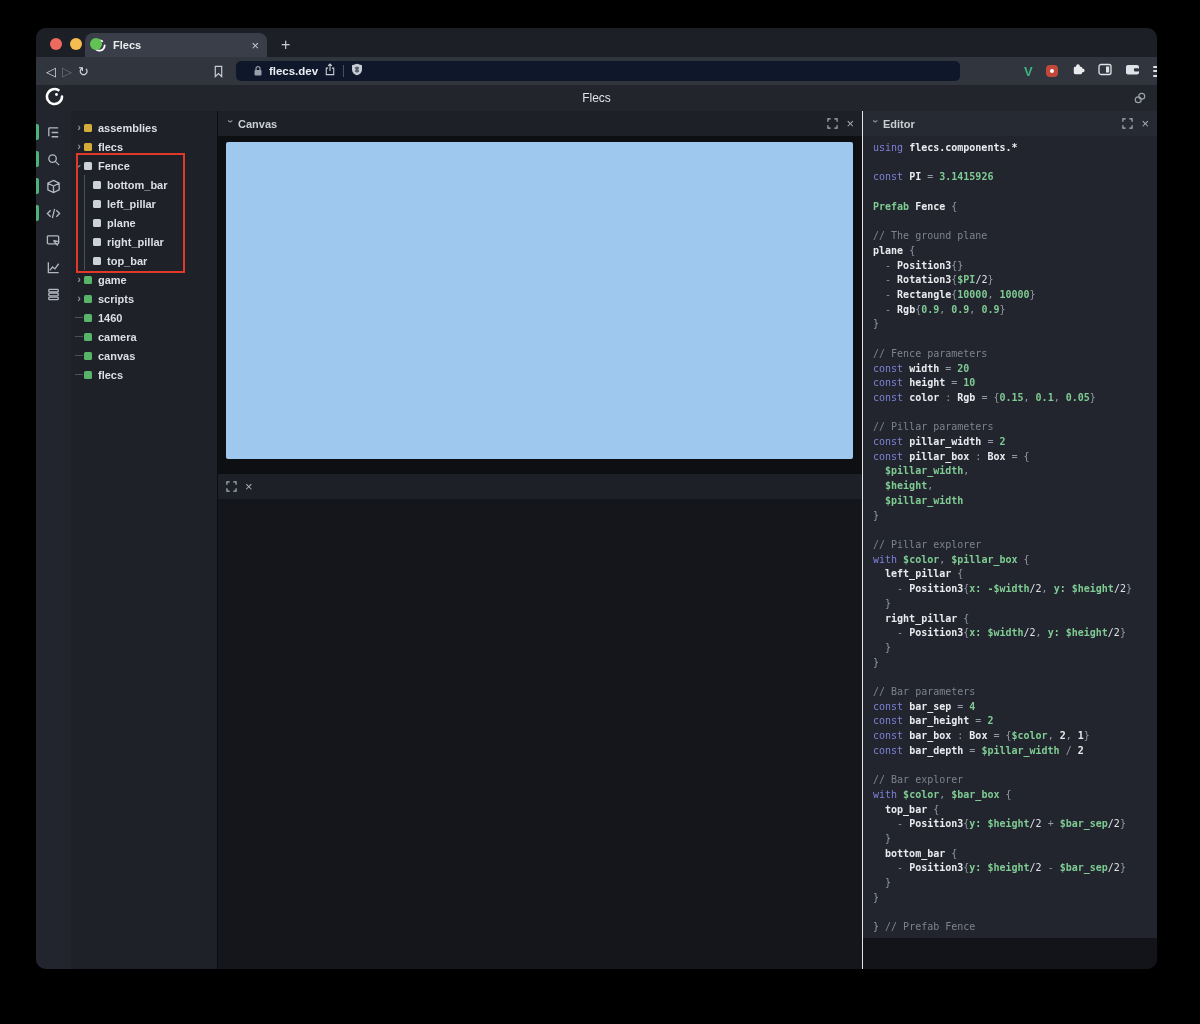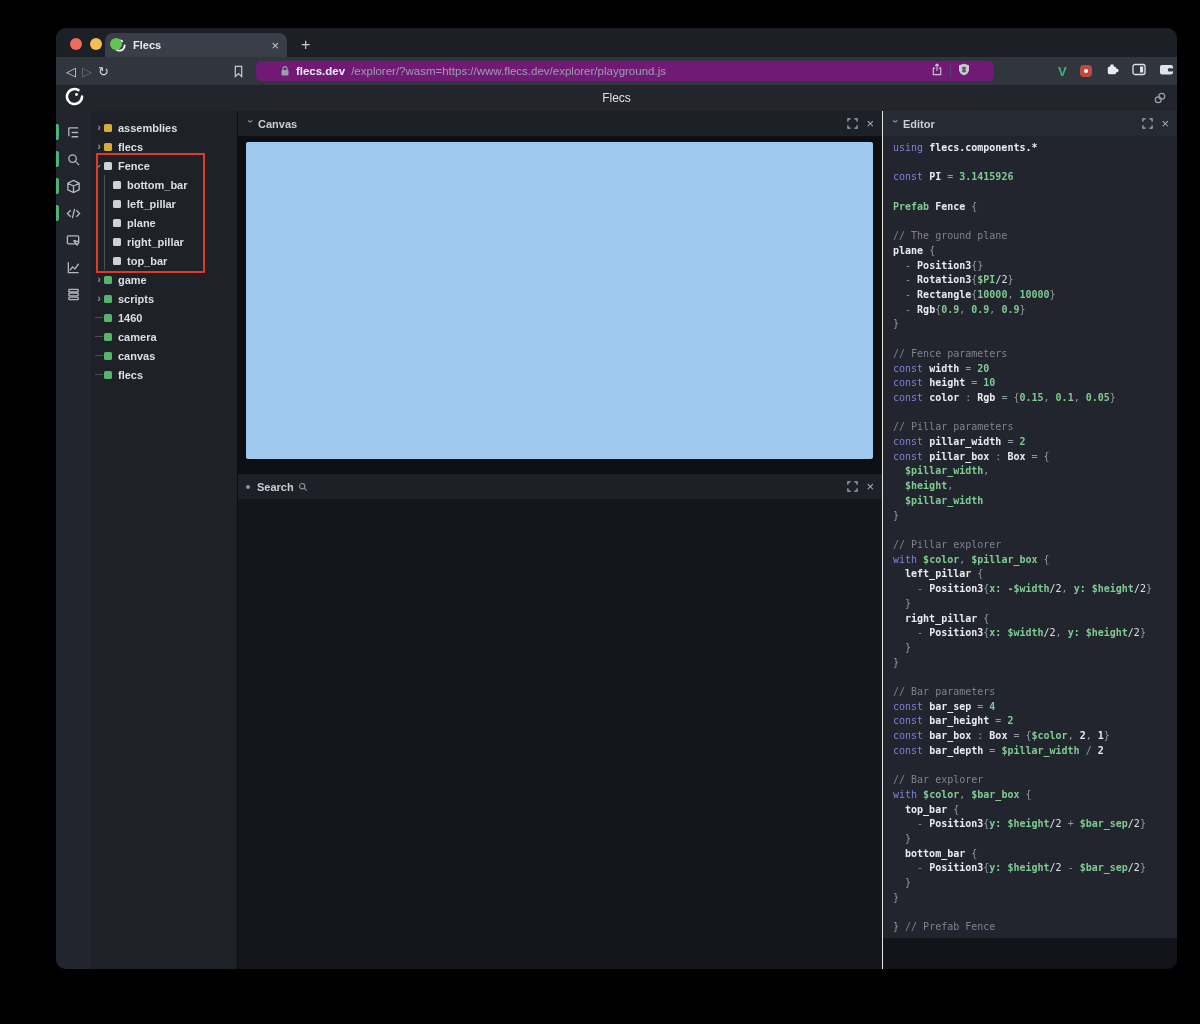--- a/index.html
+++ b/index.html
@@ -1,34 +1,34 @@
 <!DOCTYPE html>
 <html><head>
 <meta charset="utf-8">
 <style>
   html,body{margin:0;padding:0;background:#000;width:1200px;height:1024px;overflow:hidden;
     font-family:"Liberation Sans",sans-serif;-webkit-font-smoothing:antialiased;}
-  .window{position:absolute;left:56px;top:28px;width:1121px;height:941px;border-radius:10px;
+  .window{position:absolute;left:36px;top:28px;width:1121px;height:941px;border-radius:10px;
     overflow:hidden;background:#17191f;}
   
   .tabstrip{height:29px;background:#1c1f25;display:flex;align-items:flex-end;position:relative;}
   .lights{position:absolute;left:14px;top:10px;display:flex;gap:8px;}
   .tl{width:12px;height:12px;border-radius:50%;}
   .tab{margin-left:49px;width:166px;height:24px;background:#3a3e48;border-radius:8px 8px 0 0;
     display:flex;align-items:center;padding:0 8px;gap:7px;}
   .tab-title{color:#e9ebef;font-size:11px;font-weight:bold;flex:1;}
   .tab-close{color:#c7ccd4;font-size:13px;cursor:default;}
   .newtab{color:#c7ccd4;font-size:16px;margin:0 0 3px 14px;}
   
   .toolbar{height:28px;background:#31353e;display:flex;align-items:center;padding:0 10px;gap:6px;}
   .navbtn{color:#d6dae0;font-size:13px;width:20px;text-align:center;}
   .navbtn.dim{color:#6b707a;}
   .bookmark{margin-left:118px;display:flex;}
-  .urlbar{flex:0 0 690px;height:20px;background:#701a75;border-radius:5px;display:flex;
-    align-items:center;padding:0 24px;gap:6px;margin-left:6px;}
+  .urlbar{flex:0 0 690px;height:20px;background:#0f172a;border-radius:5px;display:flex;
+    align-items:center;padding:0 17px;gap:6px;margin-left:6px;}
   .url-host{color:#eceef2;font-size:11.5px;font-weight:bold;white-space:nowrap;}
   .url-rest{color:#9aa0ab;font-size:11.5px;white-space:nowrap;overflow:hidden;flex:1;}
   .pill-right{display:flex;align-items:center;gap:7px;}
   .pill-sep{width:1px;height:12px;background:#4a4f59;}
   .extensions{display:flex;align-items:center;gap:13px;margin-left:58px;}
   .ext-v{color:#3fb27f;font-weight:bold;font-size:13px;}
   .ext-red{width:12px;height:12px;border-radius:4px;background:#c2483c;position:relative;}
   .ext-red::after{content:"";position:absolute;left:4px;top:4px;width:4px;height:4px;border-radius:50%;background:#fff;}
   .menu-bars{display:flex;flex-direction:column;gap:2.5px;}
   .menu-bars span{display:block;width:11px;height:2px;background:#dfe3e8;border-radius:1px;}
@@ -113,21 +113,20 @@
       <svg width="11" height="13" viewBox="0 0 12 14">
           <path d="M2.5 1.5h7v11L6 9.2l-3.5 3.3z" stroke="#c7ccd4" stroke-width="1.3" fill="none"></path>
         </svg>
     </span>
     <div class="urlbar">
       <svg width="10" height="12" viewBox="0 0 10 12">
         <rect x="1.5" y="5" width="7" height="5.5" rx="1" fill="#9aa0ab"></rect>
         <path d="M3 5V3.6a2 2 0 0 1 4 0V5" stroke="#9aa0ab" stroke-width="1.2" fill="none"></path>
       </svg>
       <span class="url-host">flecs.dev</span>
-      <span class="url-rest">/explorer/?wasm=https://www.flecs.dev/explorer/playground.js</span>
       <div class="pill-right">
         <span>
           <svg width="12" height="13" viewBox="0 0 12 14">
               <path d="M4 5.5H2v7h8v-7H8" stroke="#c7ccd4" stroke-width="1.2" fill="none"></path>
               <path d="M6 1.5v7M4 3.2L6 1.2l2 2" stroke="#c7ccd4" stroke-width="1.2" fill="none"></path>
             </svg>
         </span>
         <span class="pill-sep"></span>
         <span>
           <svg width="12" height="13" viewBox="0 0 12 13">
@@ -312,28 +311,20 @@
         </span>
         <span class="picons">
           <span><svg width="11" height="11" viewBox="0 0 12 12">
                 <path d="M1 4V1h3 M8 1h3v3 M11 8v3H8 M4 11H1V8"></path>
               </svg></span>
           <span class="pclose">×</span>
         </span>
       </div>
       <div class="bluecanvas" style="background: rgb(159, 200, 238);"></div>
       <div class="phead searchhead">
-        <span class="ptitle">
-          <span class="pdot"></span>
-          <span>Search</span>
-          <svg width="10" height="10" viewBox="0 0 12 12" style="stroke:#8d939c;fill:none;stroke-width:1.3;">
-              <circle cx="5" cy="5" r="3.2"></circle>
-              <path d="M7.4 7.4l3 3"></path>
-            </svg>
-        </span>
         <span class="picons">
           <span><svg width="11" height="11" viewBox="0 0 12 12">
                 <path d="M1 4V1h3 M8 1h3v3 M11 8v3H8 M4 11H1V8"></path>
               </svg></span>
           <span class="pclose">×</span>
         </span>
       </div>
       <div class="searchbody"></div>
     </div>
 

